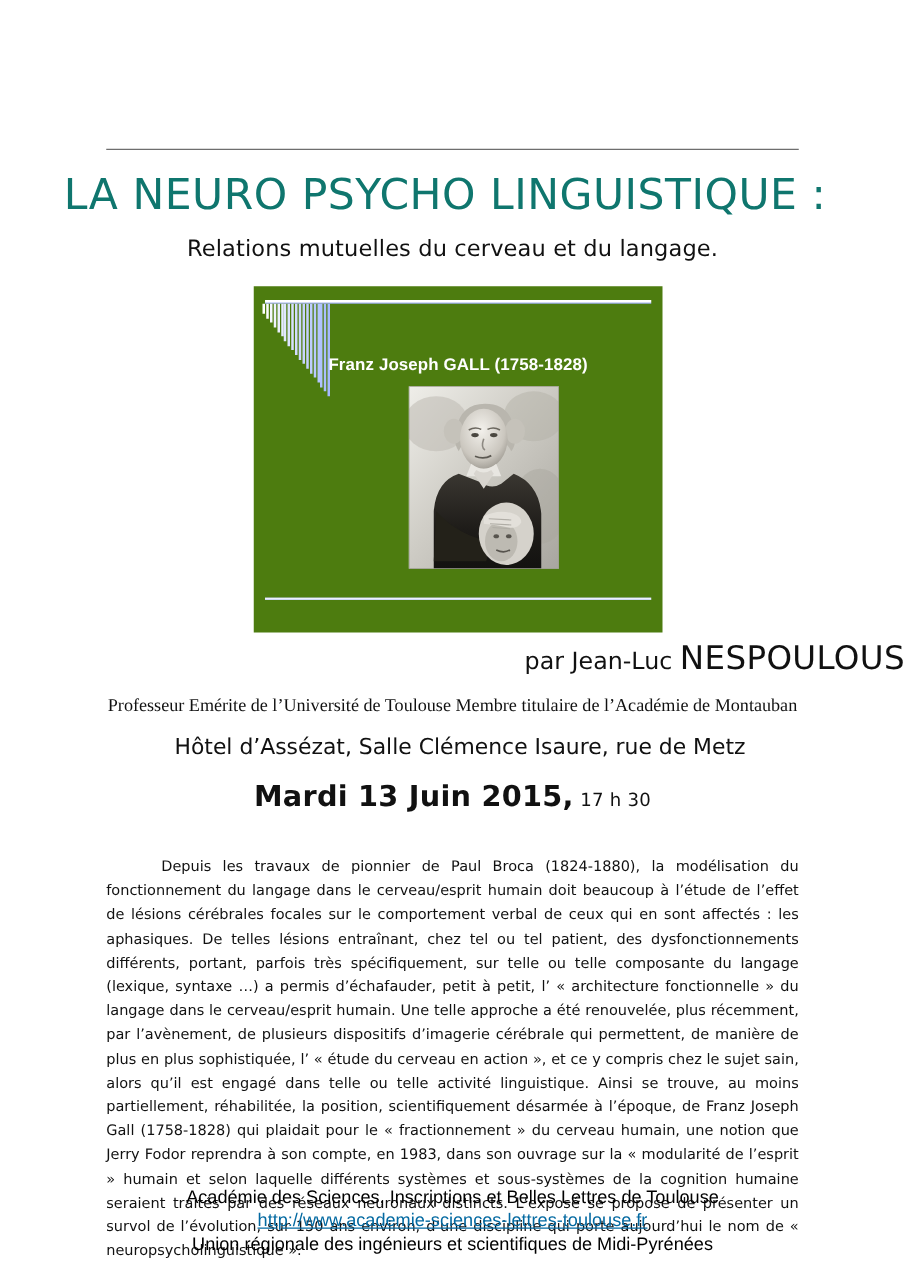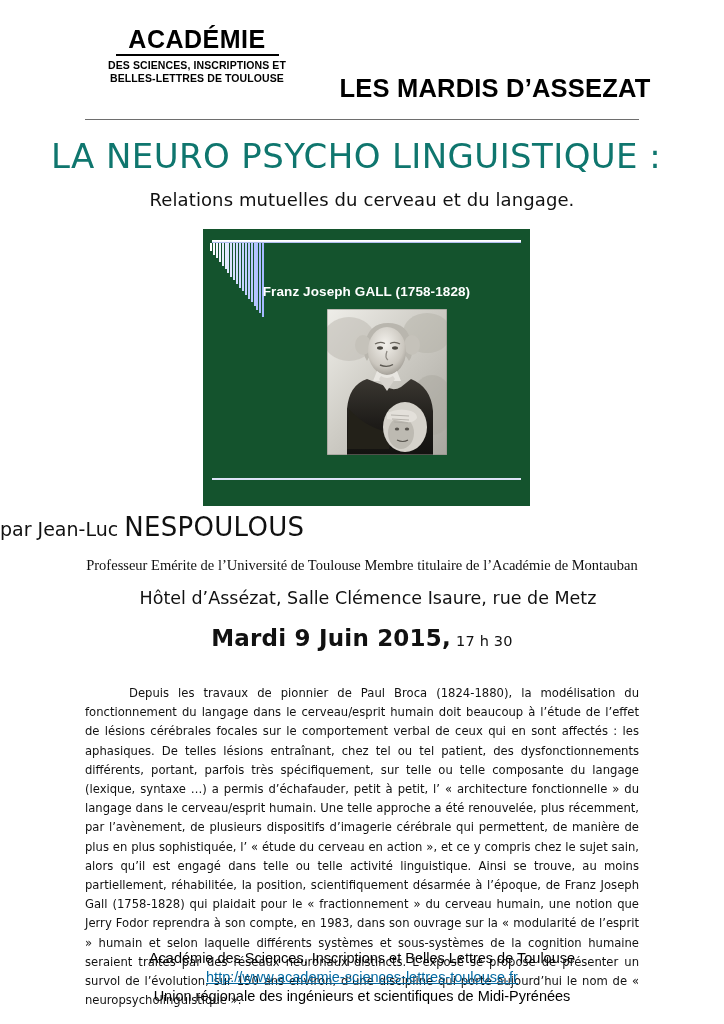--- a/index.html
+++ b/index.html
@@ -103,21 +103,21 @@
     color: #111;
   }
 
   
   .slide {
     position: absolute;
     left: 203px;
     top: 229px;
     width: 327px;
     height: 277px;
-    background: #14532d;
+    background: #4d7c0f;
     overflow: hidden;
   }
   .slide-toprule {
     position: absolute;
     left: 9px;
     top: 11px;
     width: 309px;
     height: 3px;
     background: linear-gradient(to bottom, #ffffff 0%, #ffffff 45%, #8fa3e8 100%);
   }
@@ -162,21 +162,21 @@
     width: 309px;
     height: 2.5px;
     background: linear-gradient(to bottom, #c9d2f2 0%, #ffffff 60%, #9fb0ea 100%);
   }
 
   
   .speaker {
     position: absolute;
     left: 0; right: 0;
     top: 512px;
-    text-align: left;
+    text-align: right;
     font-size: 22px;
     color: #111;
   }
   .speaker .small { font-size: 19px; }
   .speaker .big { font-size: 26px; letter-spacing: 0.3px; }
   .affiliation {
     position: absolute;
     left: 0; right: 0;
     top: 557px;
     text-align: center;
@@ -240,29 +240,20 @@
     color: #0369a1;
     text-decoration: underline;
     display: block;
   }
 </style>
 </head>
 <body>
 
 <div class="page">
 
-  <div class="header">
-    <div class="logo-block">
-      <div class="logo-main">ACADÉMIE</div>
-      <div class="logo-rule"></div>
-      <div class="logo-sub">DES SCIENCES, INSCRIPTIONS ET</div>
-      <div class="logo-sub">BELLES-LETTRES DE TOULOUSE</div>
-    </div>
-    <div class="header-title">LES MARDIS D’ASSEZAT</div>
-  </div>
   <div class="hr-main"></div>
 
   <div class="doc-title comic">LA  NEURO PSYCHO LINGUISTIQUE :</div>
   <div class="doc-subtitle comic">Relations mutuelles du cerveau et du langage.</div>
 
   <div class="slide">
     <div class="slide-toprule"></div>
     <div class="bars" id="bars">
         <i style="left: 0px; height: 8px; background: rgb(255, 255, 255);"></i>
         <i style="left: 2.9px; height: 11.6667px; background: rgb(250, 251, 255);"></i>
@@ -349,21 +340,21 @@
     <div class="slide-bottomrule"></div>
   </div>
 
   <div class="speaker comic">
     <span class="small">par </span><span class="small">Jean-Luc </span><span class="big">NESPOULOUS</span>
   </div>
   <div class="affiliation">Professeur Emérite de l’Université de Toulouse   Membre titulaire de l’Académie de Montauban</div>
 
   <div class="venue comic">Hôtel d’Assézat, Salle Clémence Isaure, rue de Metz</div>
   <div class="datetime comic">
-    <span class="date">Mardi 9 Juin 2015,</span>
+    <span class="date">Mardi 13 Juin 2015,</span>
     <span class="time">17 h 30</span>
   </div>
 
   <div class="abstract comic">
     <p>Depuis les travaux de pionnier de Paul Broca (1824-1880), la modélisation du fonctionnement du langage dans le cerveau/esprit humain doit beaucoup à l’étude de l’effet de lésions cérébrales focales sur le comportement verbal de ceux qui en sont affectés : les aphasiques. De telles lésions entraînant, chez tel ou tel patient, des dysfonctionnements différents, portant, parfois très spécifiquement, sur telle ou telle composante du langage (lexique, syntaxe …) a permis d’échafauder, petit à petit, l’ « architecture fonctionnelle » du langage dans le cerveau/esprit humain. Une telle approche a été renouvelée, plus récemment, par l’avènement, de plusieurs dispositifs d’imagerie cérébrale qui permettent, de manière de plus en plus sophistiquée, l’ « étude du cerveau en action », et ce y compris chez le sujet sain, alors qu’il est engagé dans telle ou telle activité linguistique. Ainsi se trouve, au moins partiellement, réhabilitée, la position, scientifiquement désarmée à l’époque, de Franz Joseph Gall (1758-1828) qui plaidait pour le « fractionnement » du cerveau humain, une notion que Jerry Fodor reprendra à son compte, en 1983, dans son ouvrage sur la « modularité de l’esprit » humain et selon laquelle différents systèmes et sous-systèmes de la cognition humaine seraient traités par des réseaux neuronaux distincts. L’exposé se propose de présenter un survol de l’évolution, sur 150 ans environ, d’une discipline qui porte aujourd’hui le nom de « neuropsycholinguistique ».</p>
   </div>
 
   <div class="footer">
     <div>Académie des Sciences, Inscriptions et Belles Lettres de Toulouse</div>
     <a class="link" href="#">http://www.academie-sciences-lettres-toulouse.fr</a>

